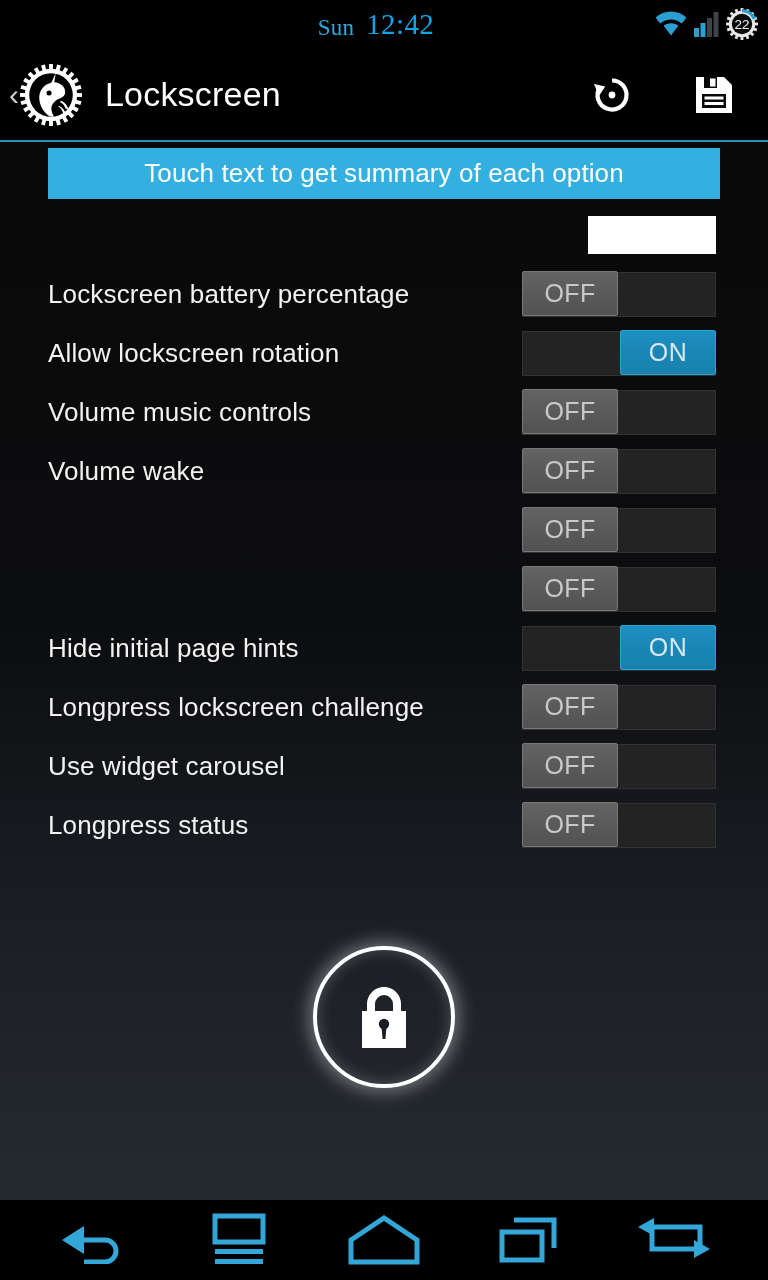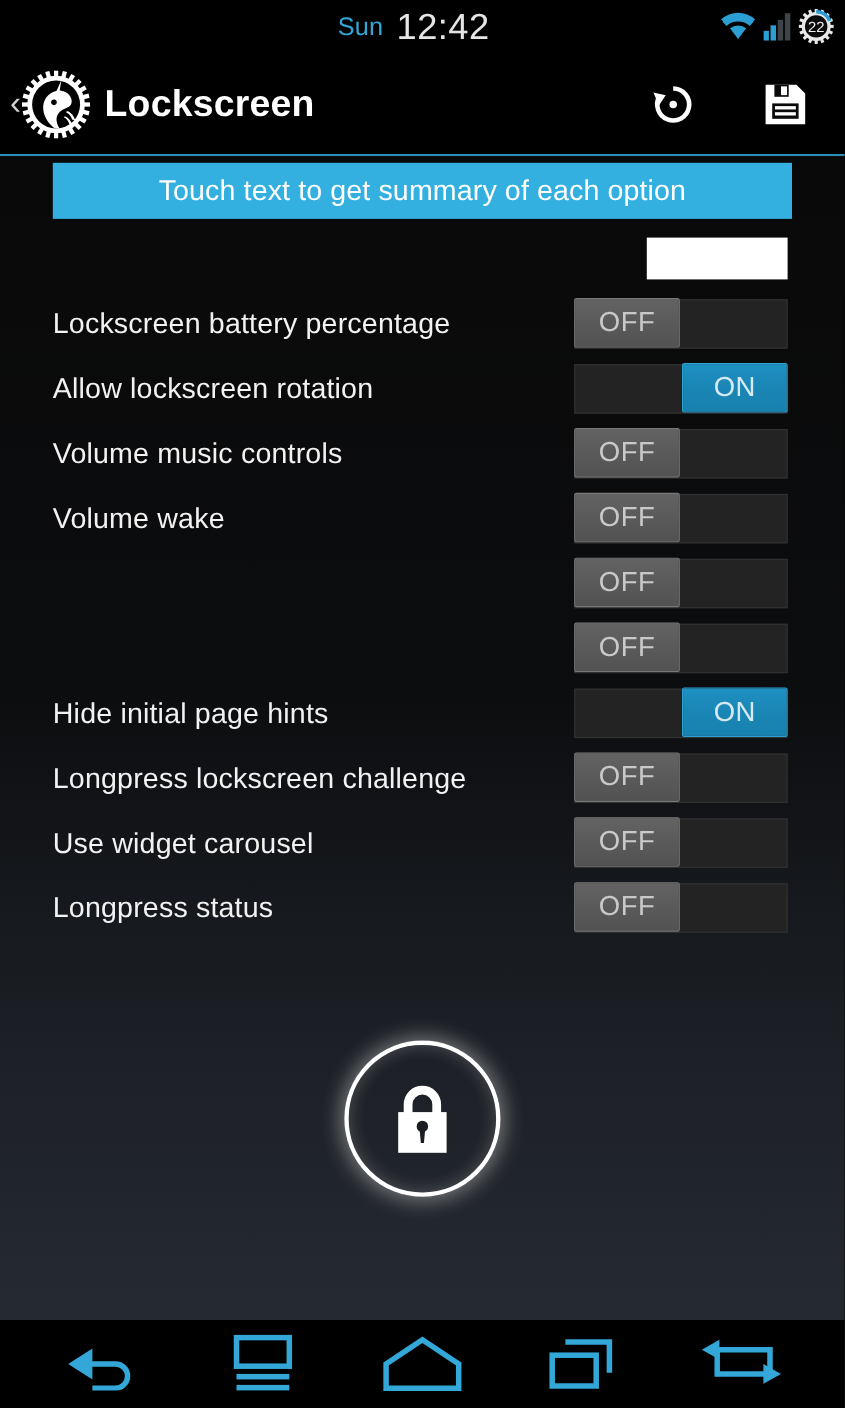--- a/index.html
+++ b/index.html
@@ -15,28 +15,29 @@
     overflow:hidden;
   }
 
   
   #status-bar {
     position:absolute; top:0; left:0; width:768px; height:48px;
     background:#000;
     display:flex; align-items:center; justify-content:center;
   }
   #clock-wrap {
-    display:flex; align-items:center; gap:12px;
+    display:flex; align-items:flex-end; gap:12px;
     transform:translateX(-8px);
+    font-family:Liberation Serif, serif;
   }
   #clock-day {
     color:#33a8d8; font-size:23px; letter-spacing:.2px;
   }
   #clock-time {
-    color:#e5e5e5; font-size:33px; letter-spacing:.4px;
+    color:#0ea5e9; font-size:29px; letter-spacing:.4px;
     font-weight:300;
   }
   #status-icons {
     position:absolute; right:10px; top:0; height:48px;
     display:flex; align-items:center; gap:6px;
   }
   .sb-ico { display:block; }
 
   
   #action-bar {
@@ -44,22 +45,22 @@
     background:#000;
     display:flex; align-items:center;
   }
   #back-chevron {
     color:#cfcfcf; font-size:30px; line-height:1;
     margin-left:9px; margin-right:1px; font-weight:300;
     user-select:none;
   }
   #app-logo { width:62px; height:62px; flex:0 0 auto; }
   #app-title {
-    color:#fff; font-size:34px; font-weight:700;
-    margin-left:13px; letter-spacing:.2px;
+    color:#fff; font-size:34px; font-weight:400;
+    margin-left:23px; letter-spacing:.2px;
     white-space:nowrap;
   }
   #action-icons {
     margin-left:auto; display:flex; align-items:center; gap:58px;
     margin-right:32px;
   }
   .act-btn { width:44px; height:44px; display:flex; align-items:center; justify-content:center; cursor:pointer; }
   #ab-divider {
     position:absolute; top:140px; left:0; width:768px; height:2px;
     background:#2b8fb8;

